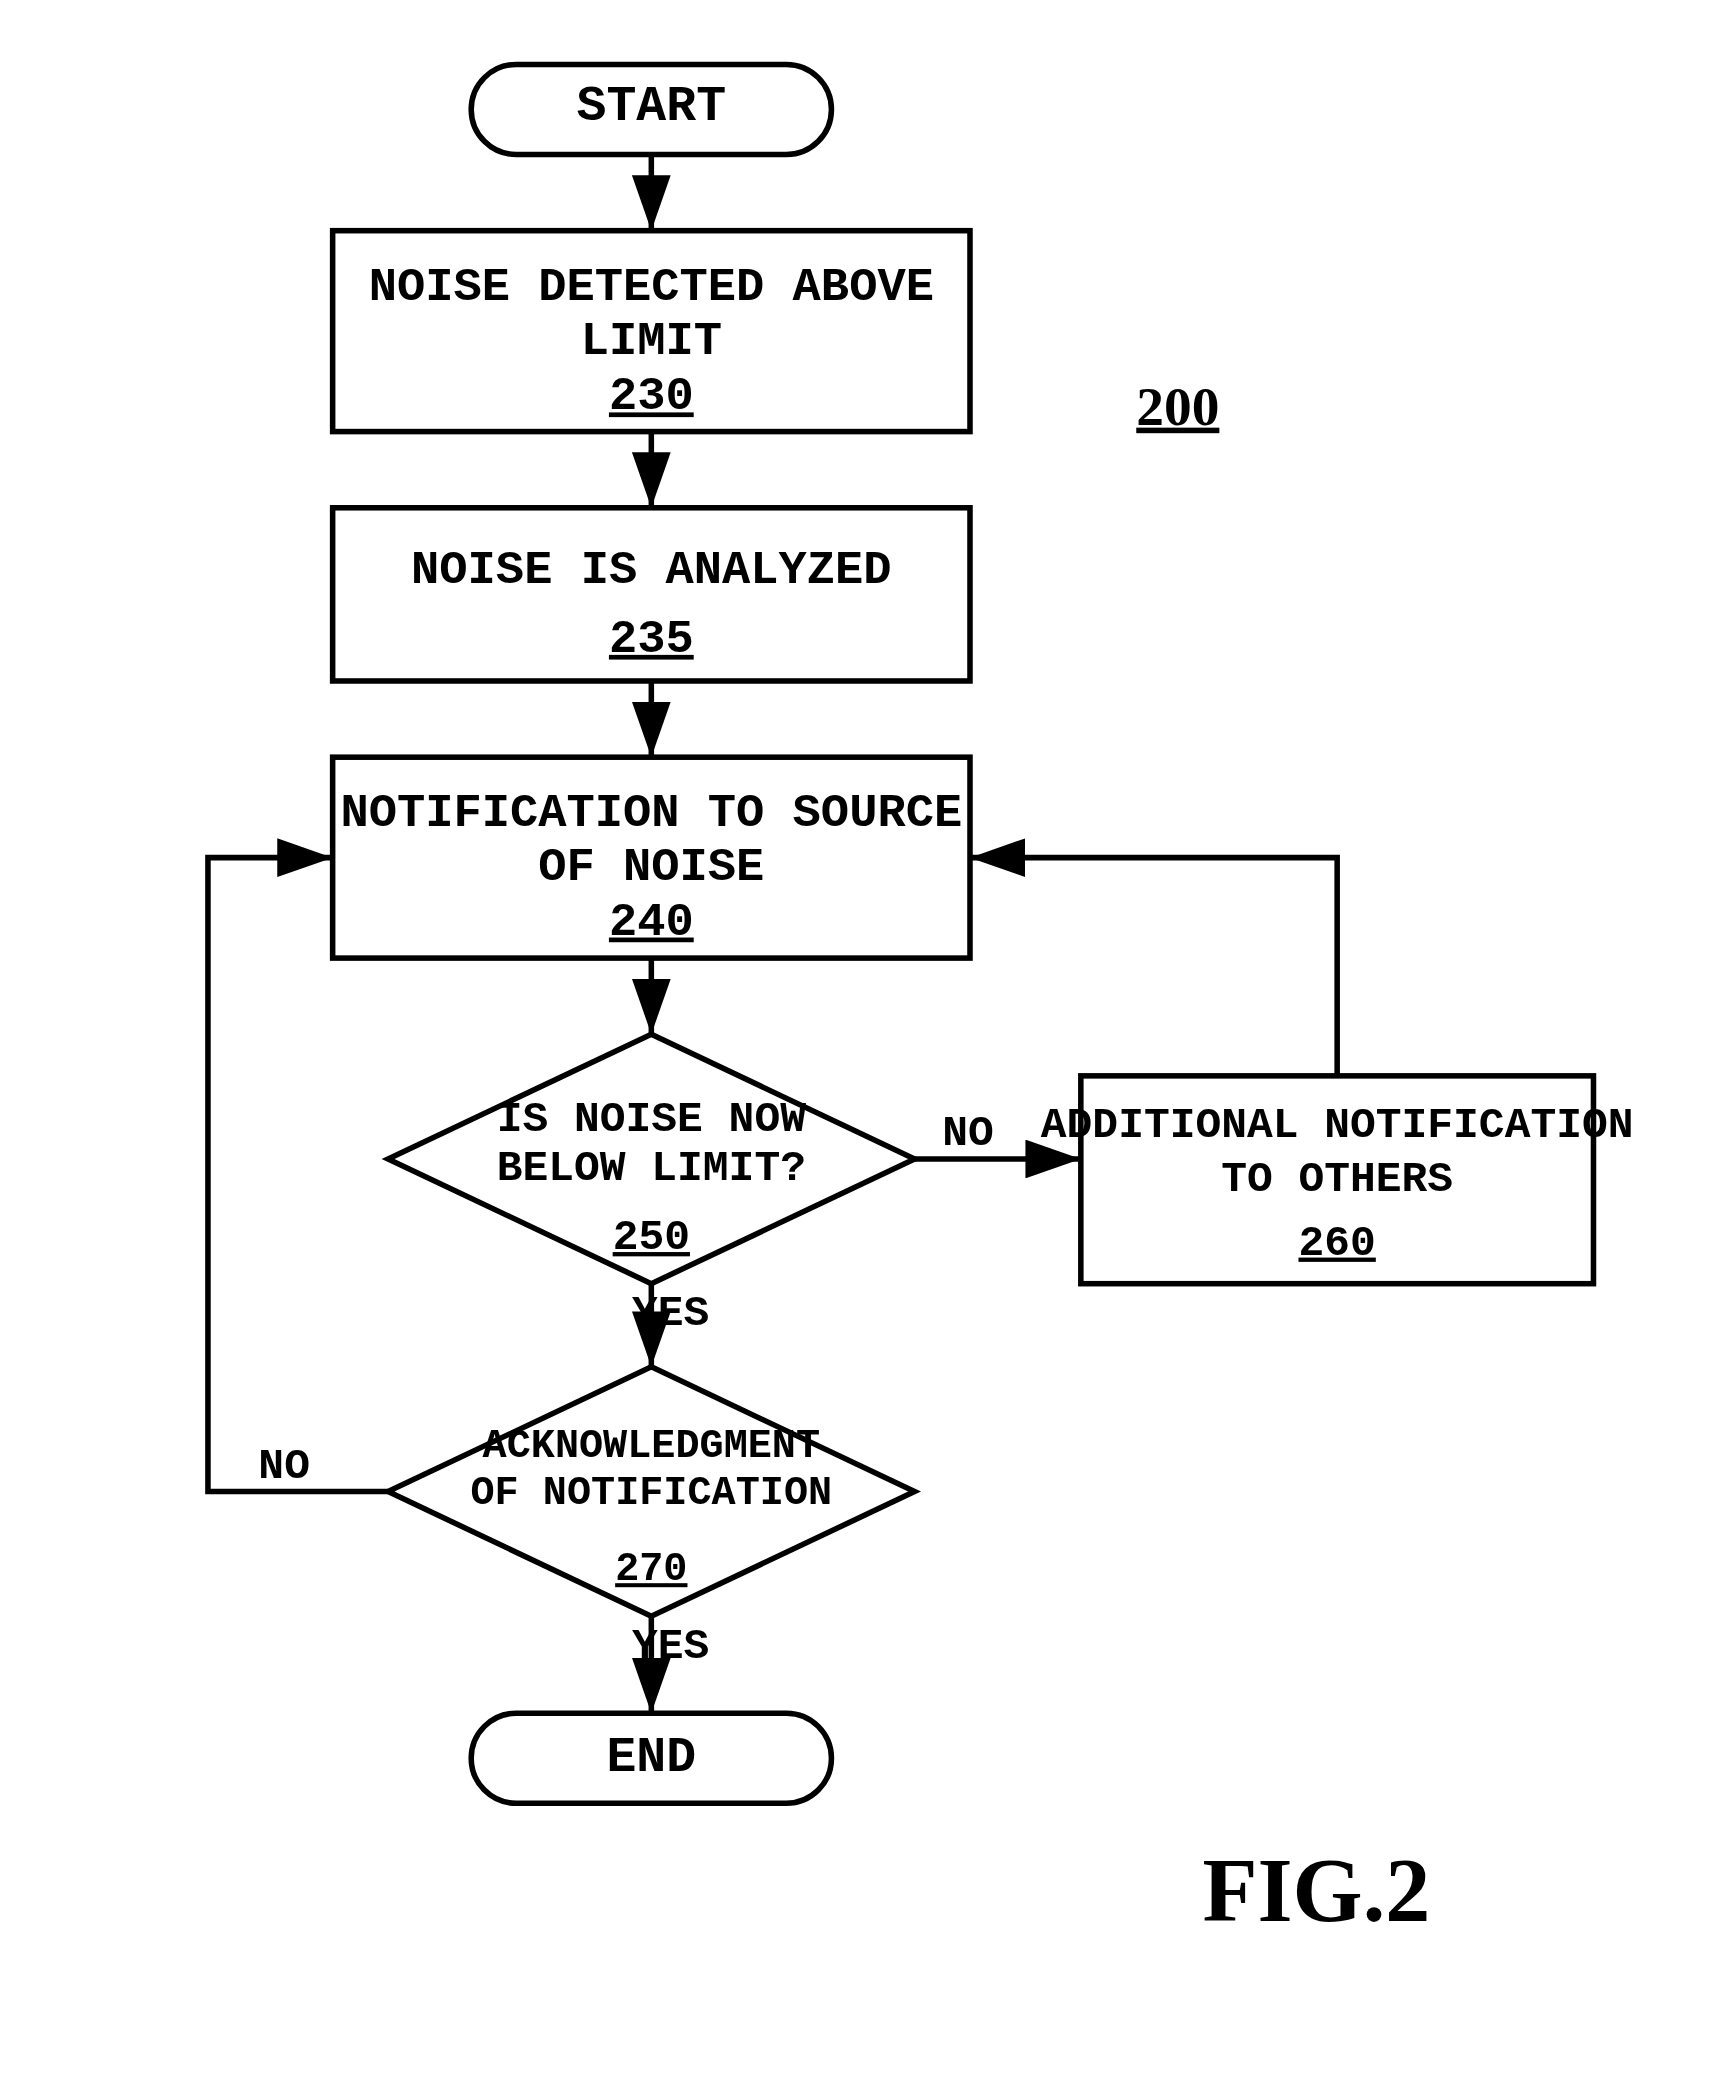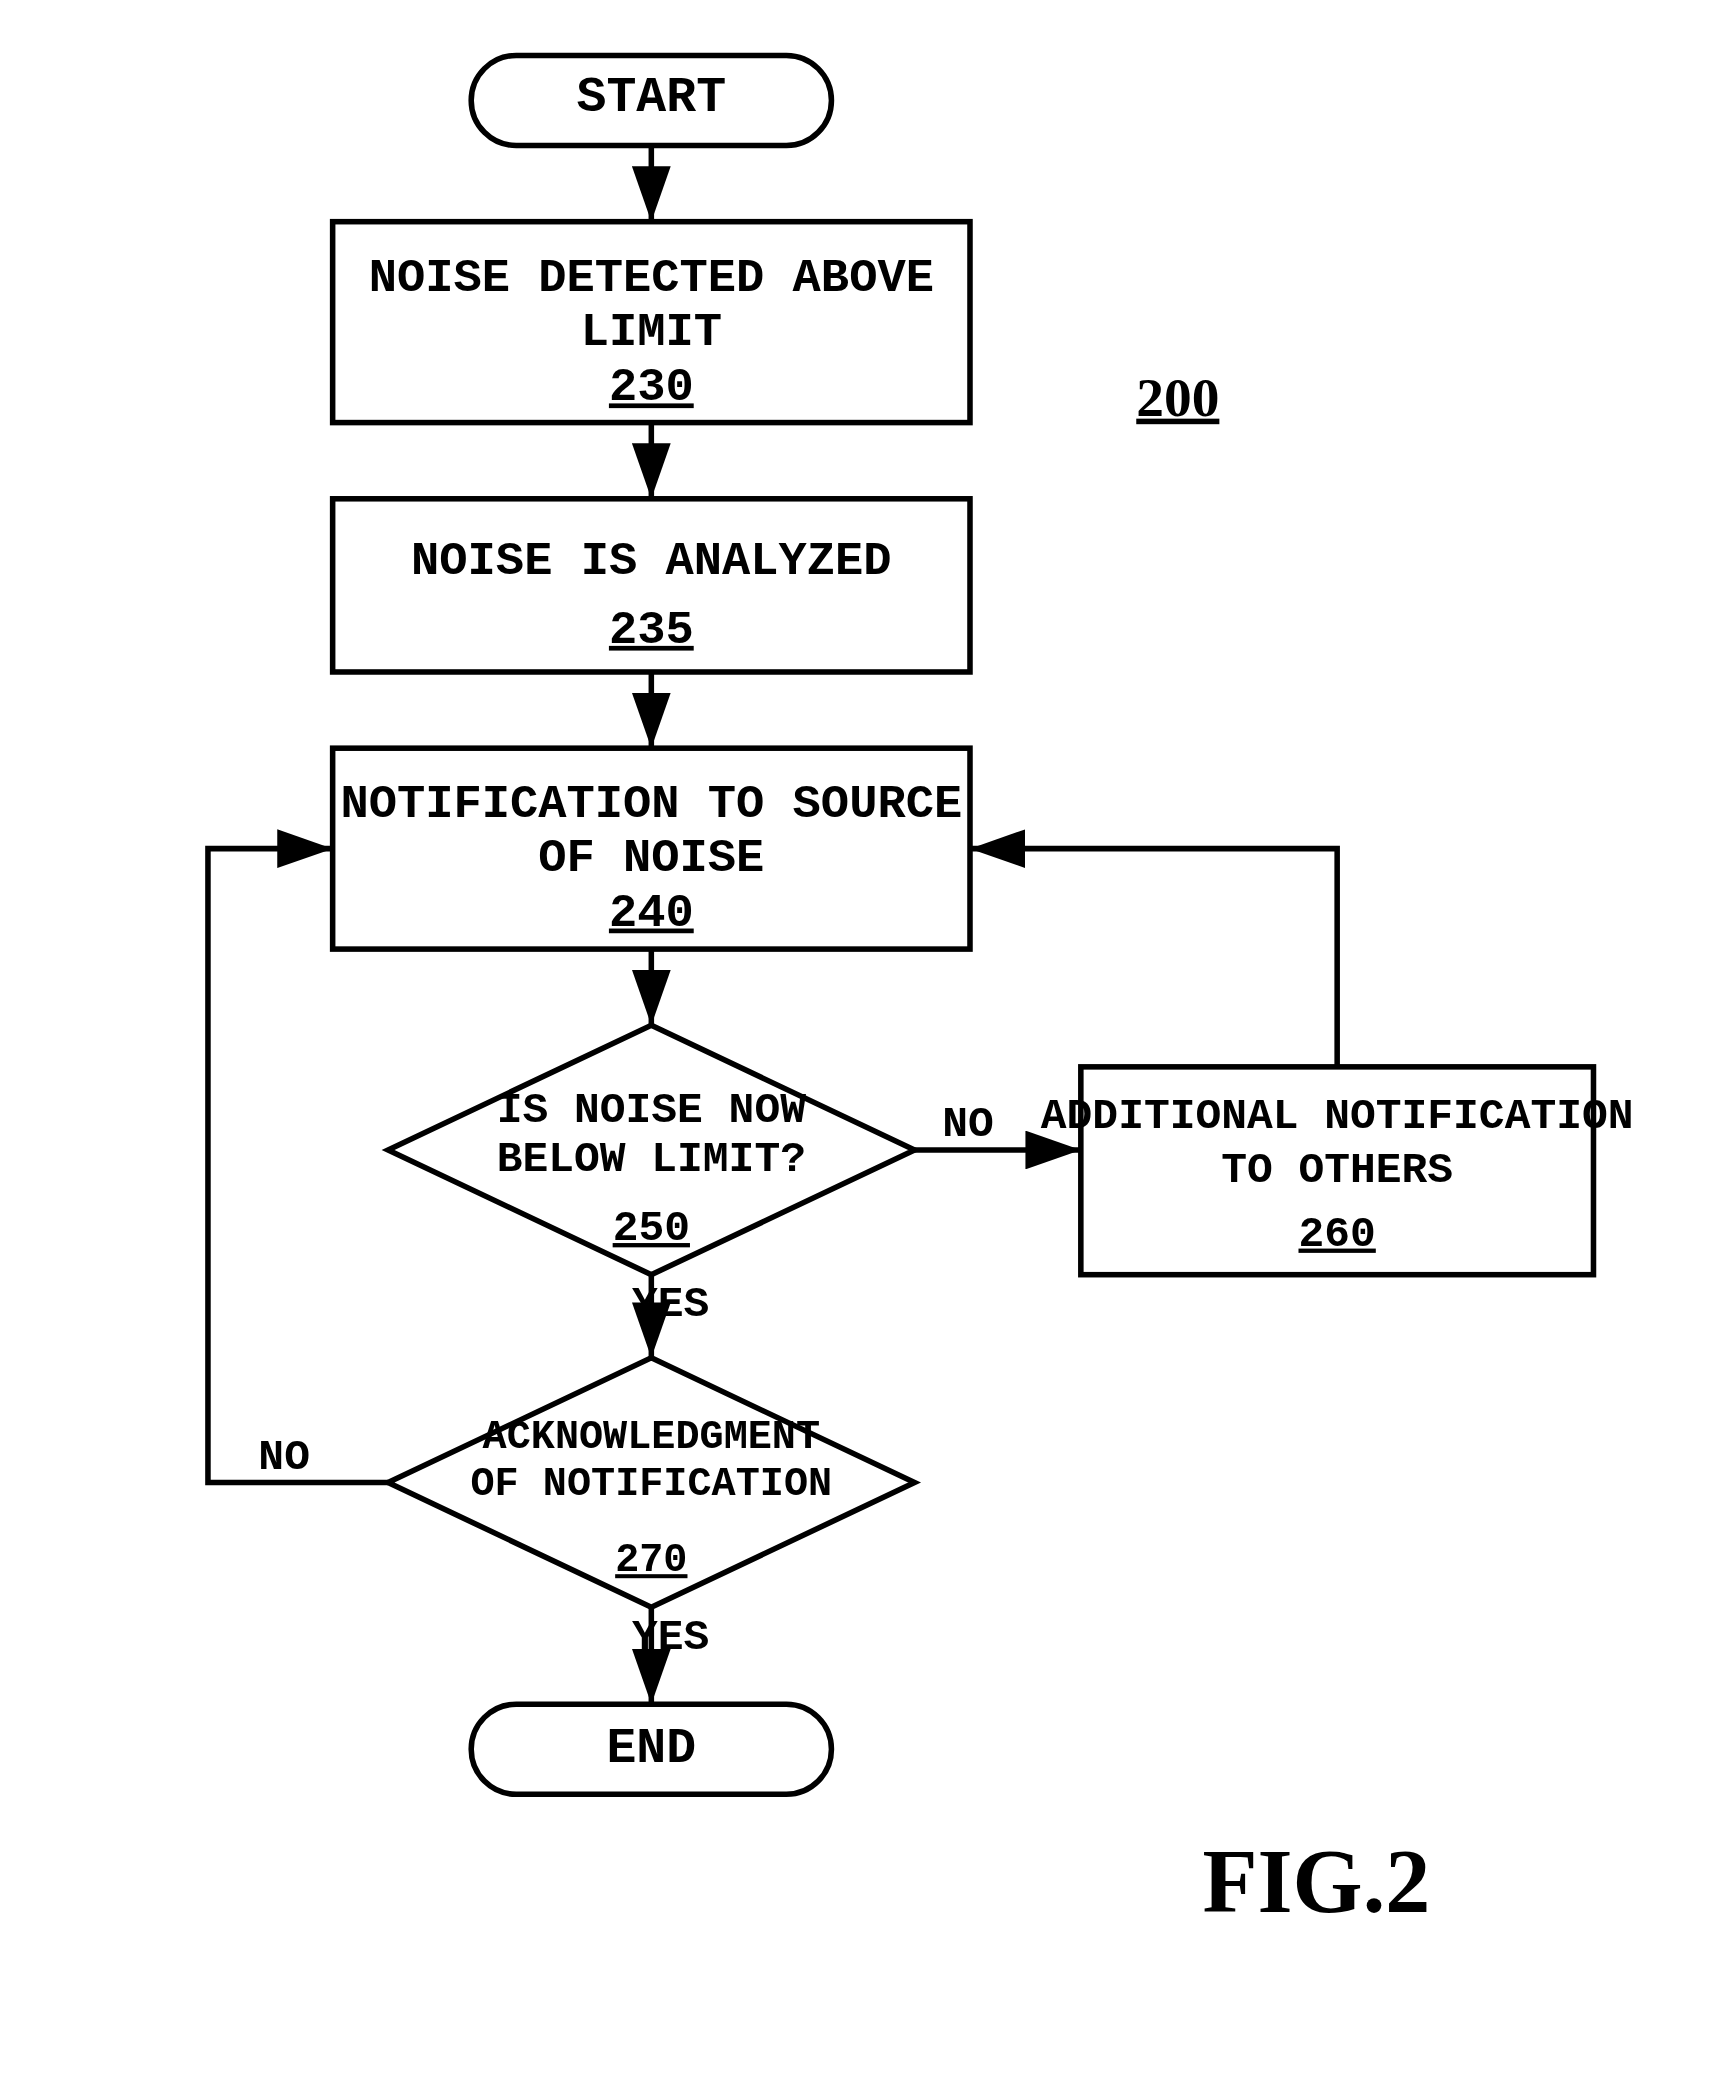--- a/index.html
+++ b/index.html
@@ -7,21 +7,21 @@
       background: #ffffff;
       font-family: 'Courier New', Courier, monospace;
       width: 1728px;
       height: 2097px;
       position: relative;
       overflow: hidden;
     }
 
     .diagram-container {
       position: absolute;
-      top: 0; left: 0;
+      top: 9px; left: 0;
       width: 1728px;
       height: 1956px;
     }
 
     
     .diagram-svg {
       width: 1728px;
       height: 2097px;
     }
   </style>

